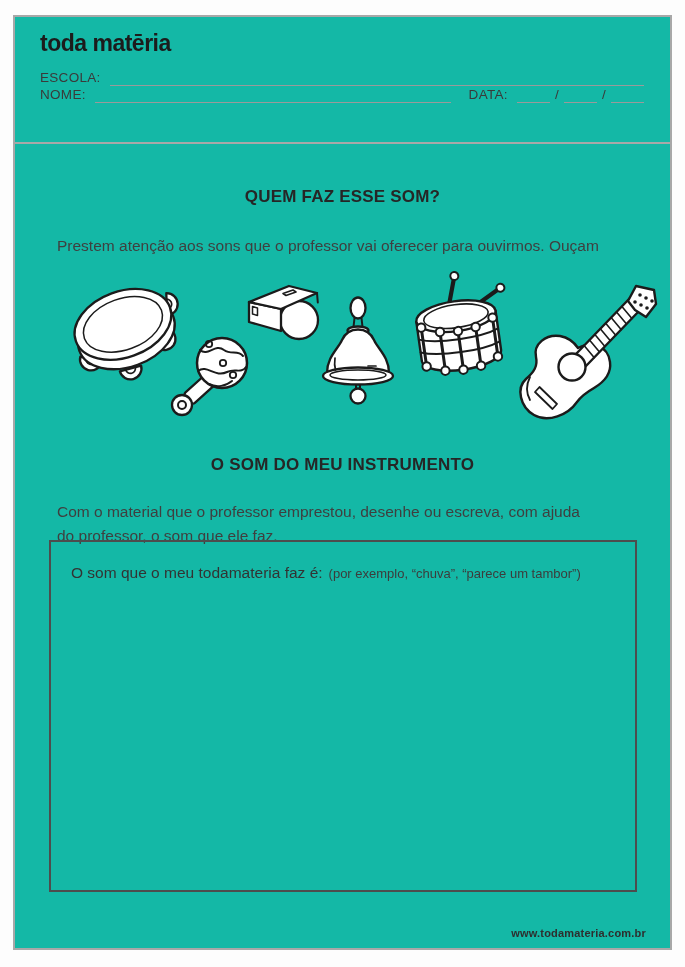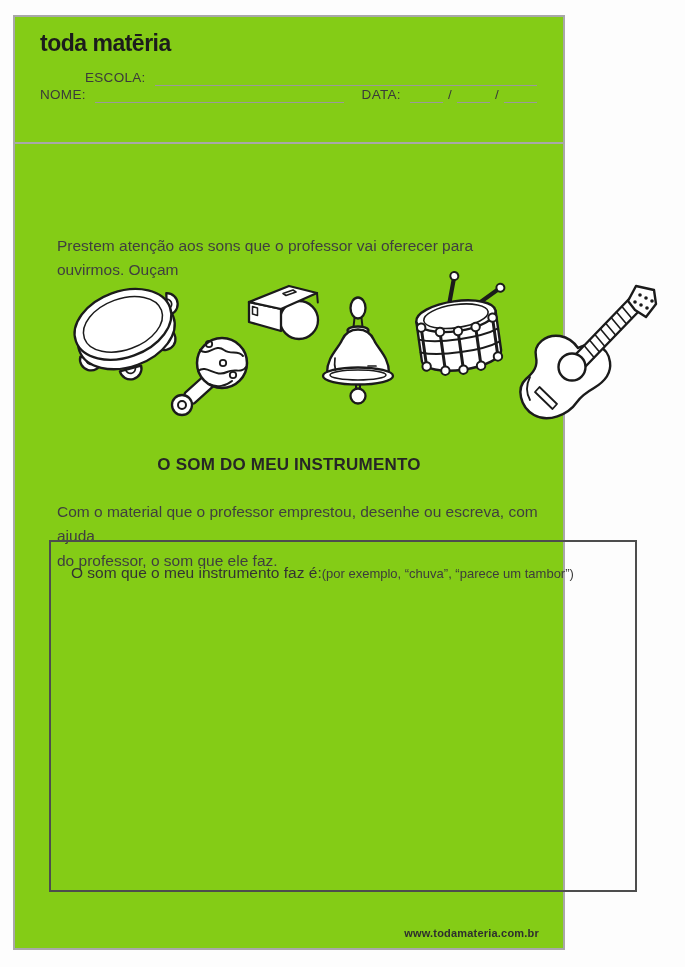--- a/index.html
+++ b/index.html
@@ -6,36 +6,36 @@
   body{
     width:685px;height:967px;
     background:#fdfdfd;
     font-family:"Liberation Sans", sans-serif;
     color:#3f3f3f;
     position:relative;
     overflow:hidden;
   }
   .sheet{
     position:absolute;left:13px;top:15px;
-    width:552px;height:935px;
-    background:#84cc16;
+    width:659px;height:935px;
+    background:#14b8a6;
     border:2px solid #a8a8a8;
     box-sizing:border-box;
   }
   
   .logo{
     position:absolute;left:25px;top:13px;
     font-size:23px;font-weight:700;color:#1c1c1c;letter-spacing:-0.5px;
   }
   .form-row{
     position:absolute;left:25px;right:26px;
     display:flex;align-items:flex-end;
     font-size:13.5px;color:#3a3a3a;letter-spacing:0.3px;
   }
-  .row-escola{top:53px;margin-left:45px;}
+  .row-escola{top:53px;}
   .row-nome{top:70px;}
   .form-label{white-space:nowrap;margin-right:9px;padding-bottom:1px;}
   .blank{
     border-bottom:1.6px solid #9a9a9a;
     height:15px;flex:1;
   }
   .blank.short{flex:0 0 33px;}
   .data-label{margin-left:18px;}
   .slash{padding:0 5px 1px 5px;color:#3a3a3a;}
   .divider{
@@ -69,21 +69,21 @@
   svg{display:block;}
   
   .answer-box{
     position:absolute;left:34px;top:523px;
     width:588px;height:352px;
     border:2px solid #4d4d4d;
     box-sizing:border-box;
     padding:22px 20px;
   }
   .answer-prompt{font-size:15.5px;color:#333333;}
-  .answer-example{font-size:13px;color:#3c3c3c;}
+  .answer-example{font-size:13px;color:#3c3c3c;margin-left:6px;}
   
   .footer-url{
     position:absolute;right:24px;bottom:9px;
     font-size:11px;font-weight:700;color:#2e2e2e;letter-spacing:0.2px;
   }
 </style>
 </head>
 <body>
 
 <div class="sheet">
@@ -101,20 +101,21 @@
     <span class="form-label data-label">DATA:</span>
     <span class="blank short"></span>
     <span class="slash">/</span>
     <span class="blank short"></span>
     <span class="slash">/</span>
     <span class="blank short"></span>
   </div>
 
   <div class="divider"></div>
 
+  <div class="h-title title-1">QUEM FAZ ESSE SOM?</div>
 
   <p class="para para-1"><span>Prestem atenção aos sons que o professor vai oferecer para ouvirmos. Ouçam</span><br></p>
 
   <div class="instruments">
 
     <svg class="instrument inst-tambourine" width="118" height="104" viewBox="0 0 118 104" fill="none" stroke="#1b1b1b" stroke-width="2.3" stroke-linecap="round" stroke-linejoin="round">
       <g transform="rotate(-20 58 50)">
         <g transform="translate(16,66) rotate(35)">
           <path d="M-11,0 A11 11 0 0 0 11,0 Z" fill="#fff"></path>
           <path d="M-5,0 A5 5 0 0 0 5,0" stroke-width="1.7"></path>
@@ -216,18 +217,18 @@
       <circle cx="145" cy="34" r="1.8" fill="#1b1b1b" stroke="none"></circle>
     </svg>
 
   </div>
 
   <div class="h-title title-2">O SOM DO MEU INSTRUMENTO</div>
 
   <p class="para para-2"><span>Com o material que o professor emprestou, desenhe ou escreva, com ajuda</span><br><span>do professor, o som que ele faz.</span></p>
 
   <div class="answer-box">
-    <span class="answer-prompt">O som que o meu instrumento faz é:</span><span class="answer-example">(por exemplo, “chuva”, “parece um tambor”)</span>
+    <span class="answer-prompt">O som que o meu todamateria faz é:</span><span class="answer-example">(por exemplo, “chuva”, “parece um tambor”)</span>
   </div>
 
   <div class="footer-url">www.todamateria.com.br</div>
 
 </div>
 
 </body></html>

